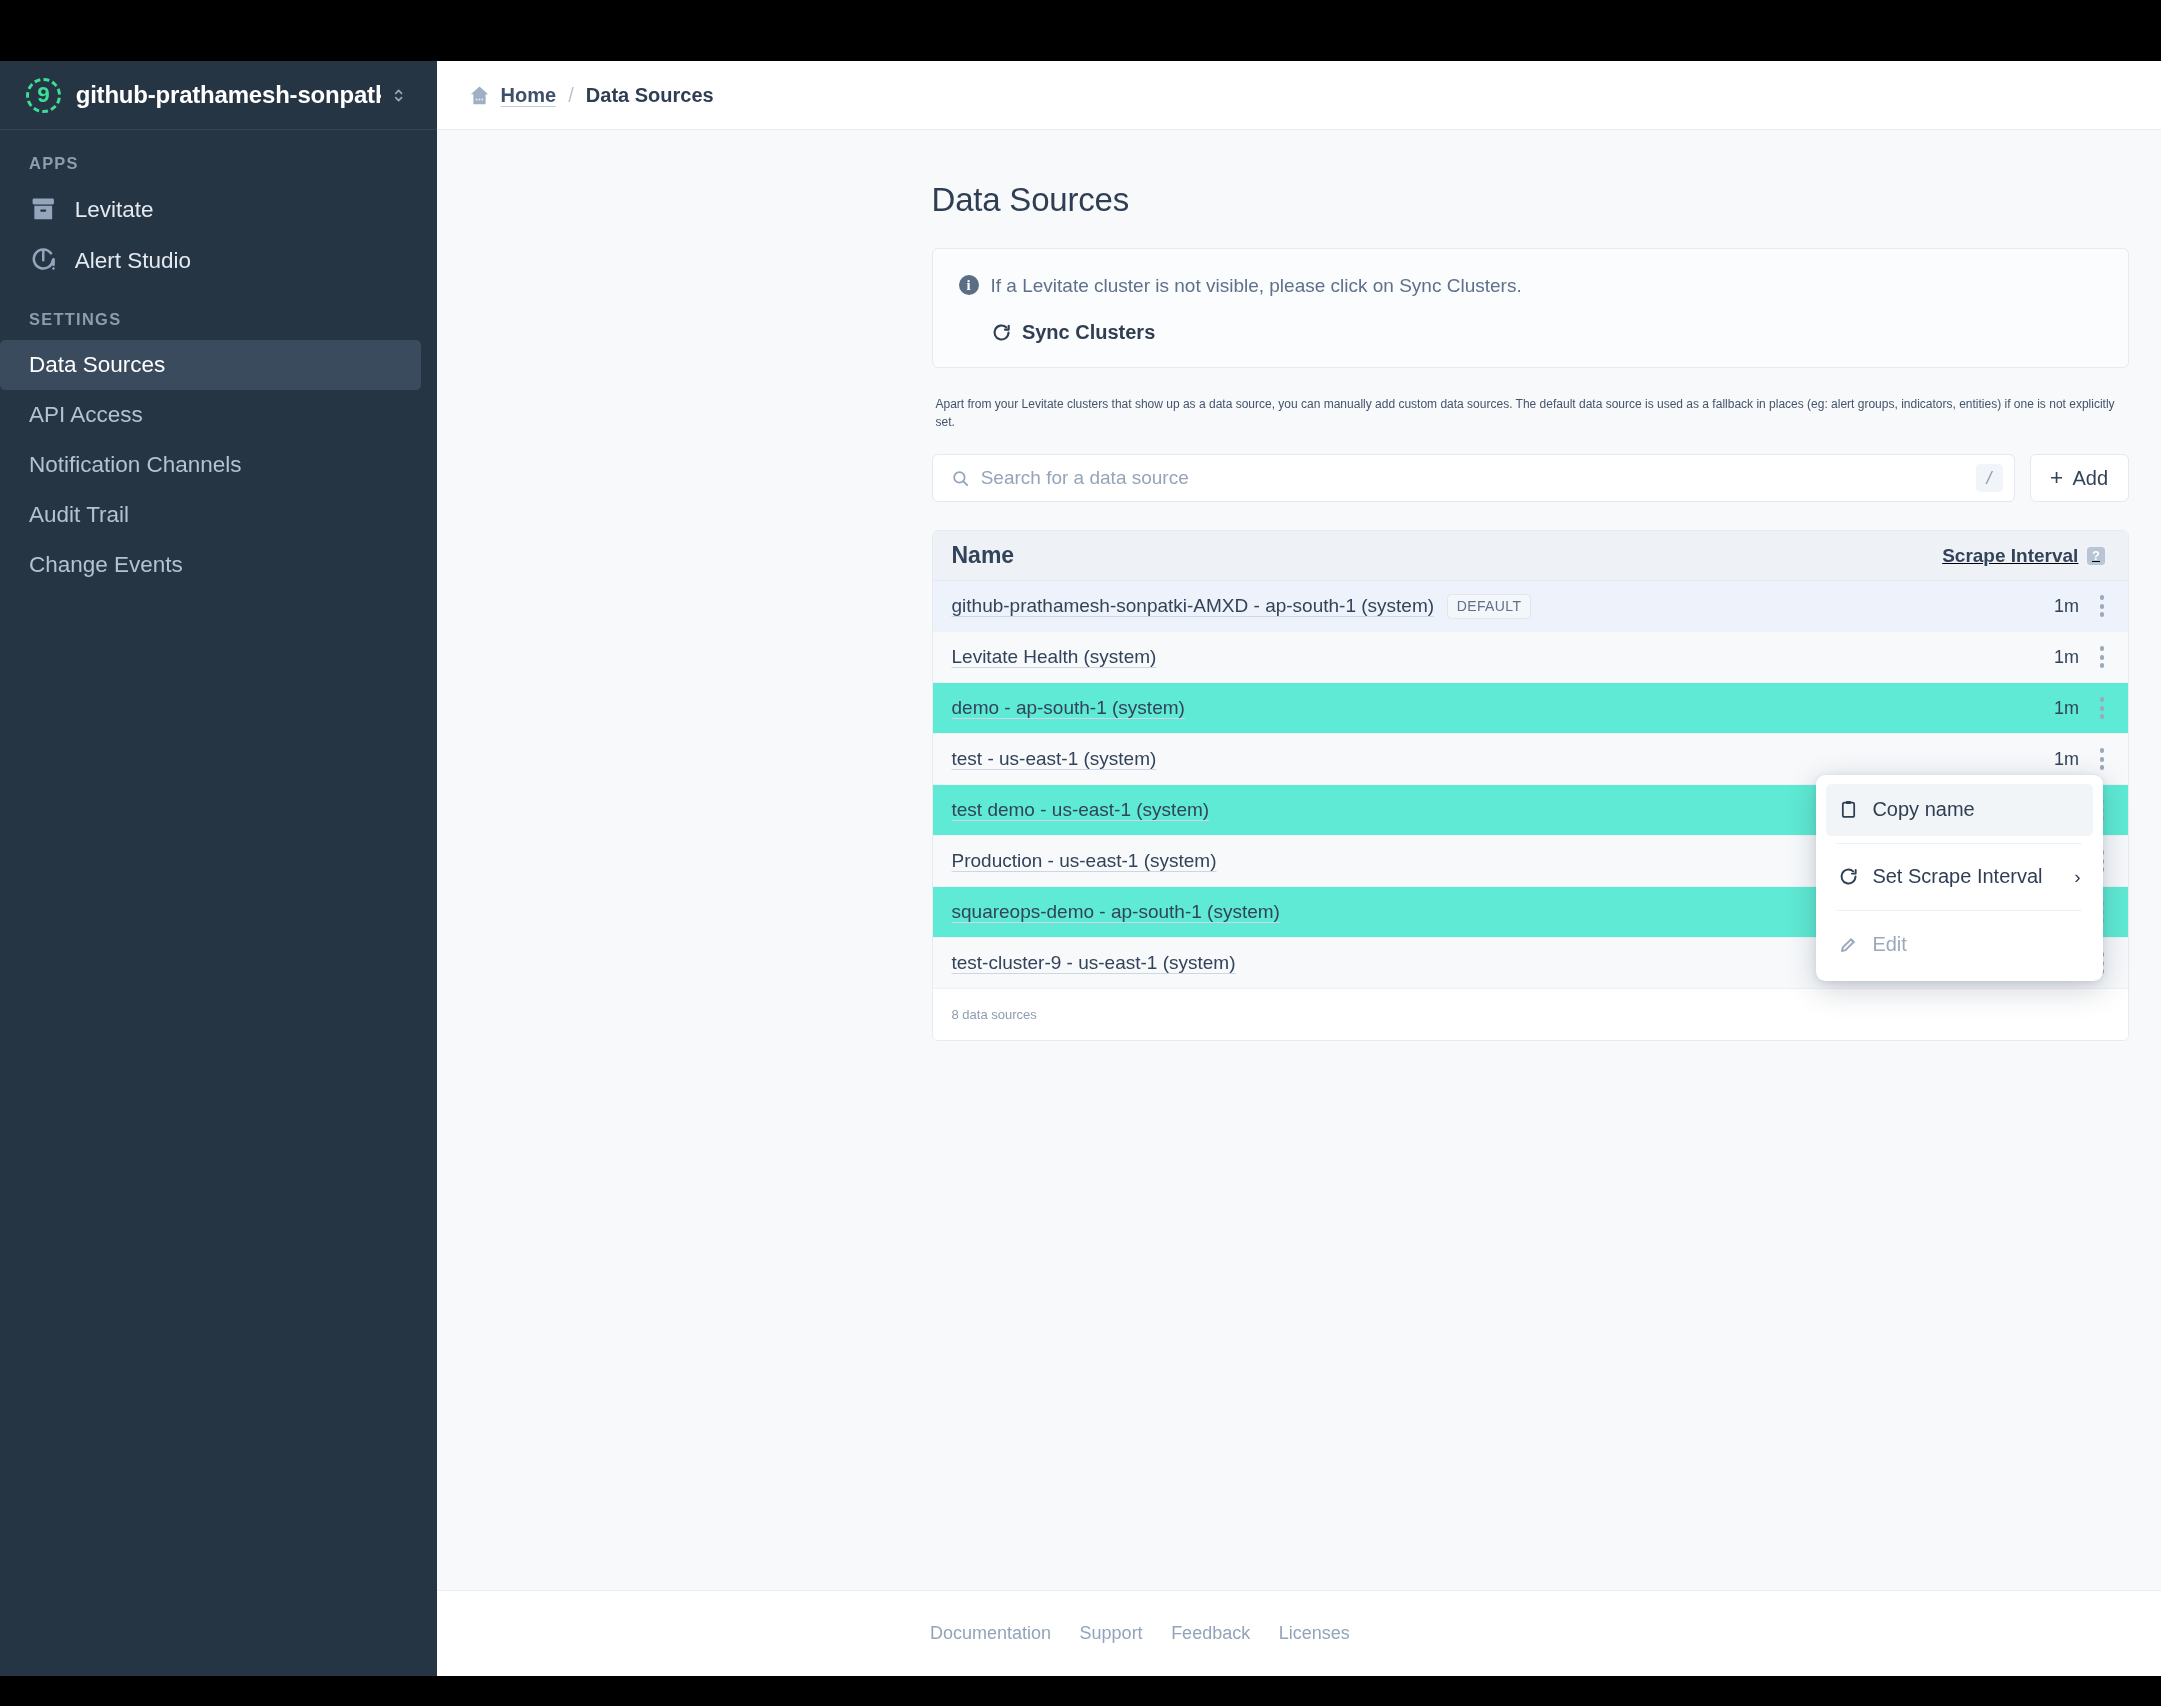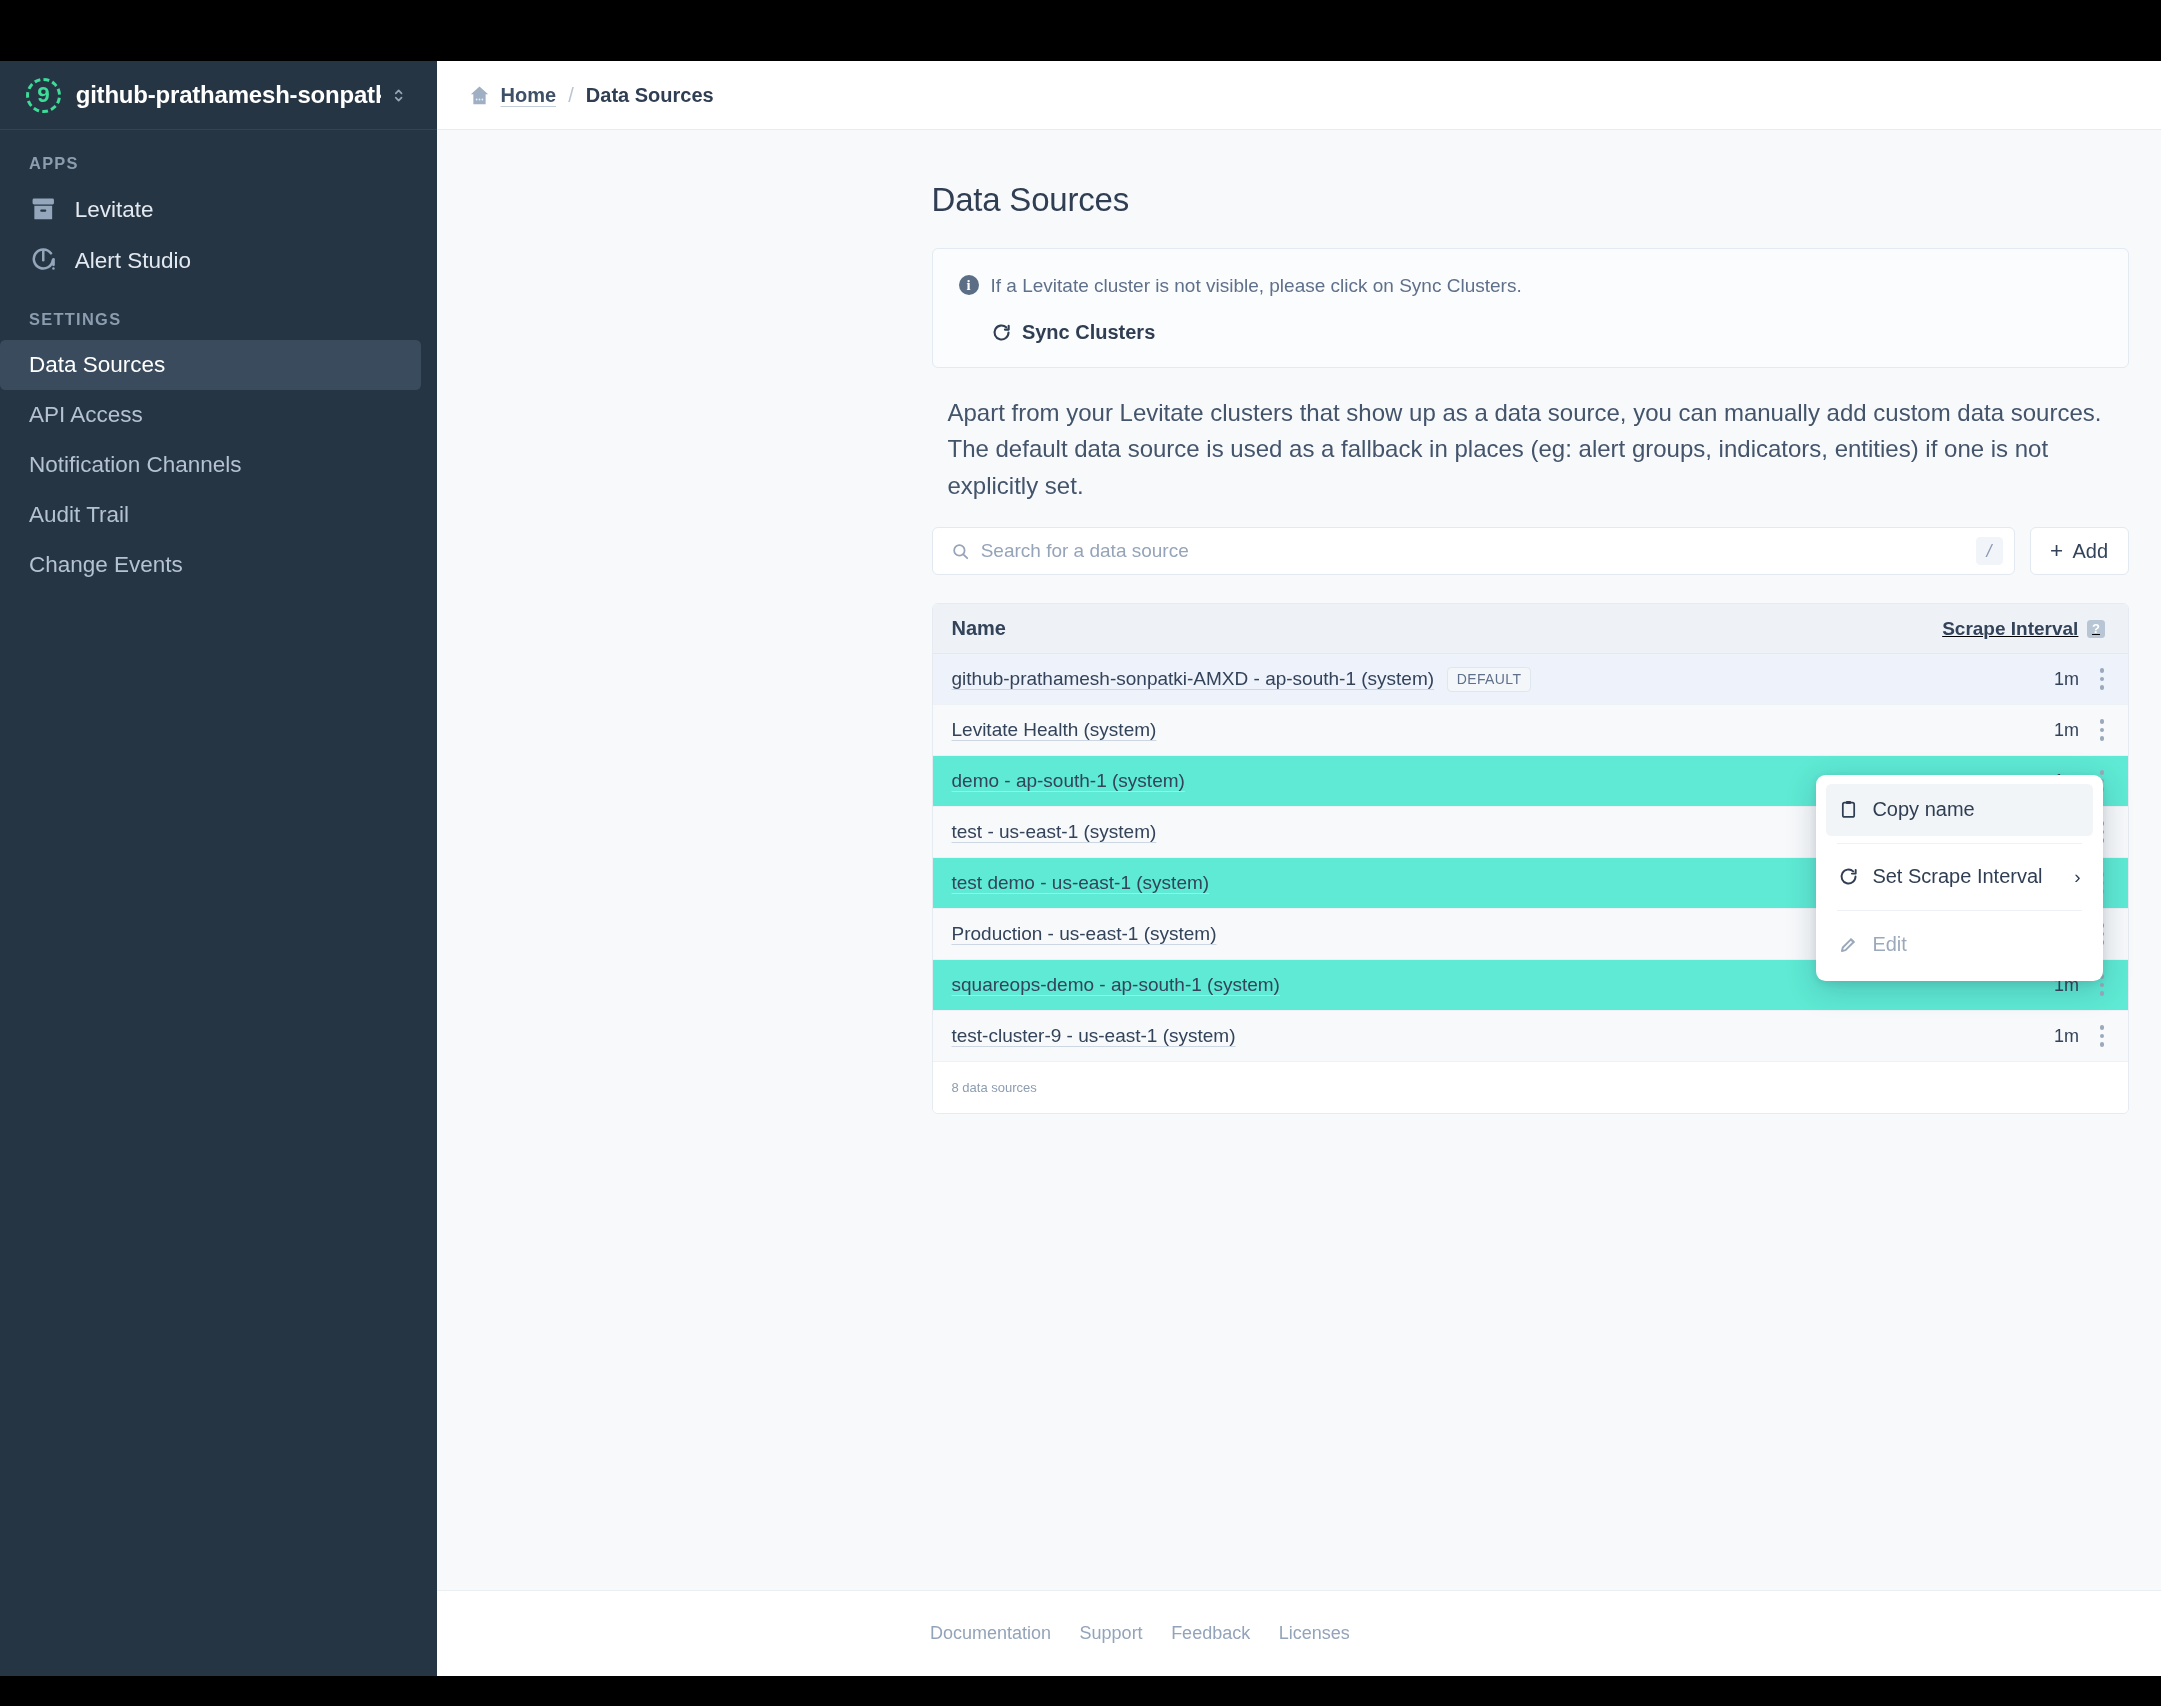--- a/index.html
+++ b/index.html
@@ -184,24 +184,24 @@
     gap: 10.4px;
     margin: 22.5px 0 0 32px;
     font-size: 20px;
     color: #2f3e52;
     font-weight: 700;
     cursor: pointer;
   }
   .sync-btn .ricon { width: 21px; height: 21px; display: block; }
 
   .desc {
-    font-size: 24px;
+    font-size: 12px;
     color: #43546b;
     line-height: 1.52;
-    margin: 27px 0 23px 16px;
+    margin: 27px 0 23px 4px;
   }
 
   .search-row { display: flex; gap: 14.7px; align-items: stretch; }
   .search-box {
     flex: 1 1 auto;
     height: 48px;
     background: #ffffff;
     border: 1.3px solid #e3e9f0;
     border-radius: 6px;
     display: flex;
@@ -253,21 +253,21 @@
   }
   .thead {
     display: flex;
     align-items: center;
     height: 50px;
     background: #eef2f7;
     padding: 0 22.5px 0 19px;
     border-bottom: 1.3px solid #e3e9f0;
     border-radius: 4.8px 4.8px 0 0;
   }
-  .th-name { font-size: 20px; color: #33435a; font-weight: 700; }
+  .th-name { font-size: 23px; color: #33435a; font-weight: 700; }
   .th-right { margin-left: auto; display: flex; align-items: center; gap: 8.6px; text-decoration: underline; }
   .th-interval { font-size: 19px; color: #33435a; font-weight: 700; }
   .help-badge {
     width: 18px; height: 18px;
     background: #b8c5d5;
     color: #ffffff;
     border-radius: 3.5px;
     font-size: 13px;
     font-weight: 700;
     display:flex; align-items:center; justify-content:center;

